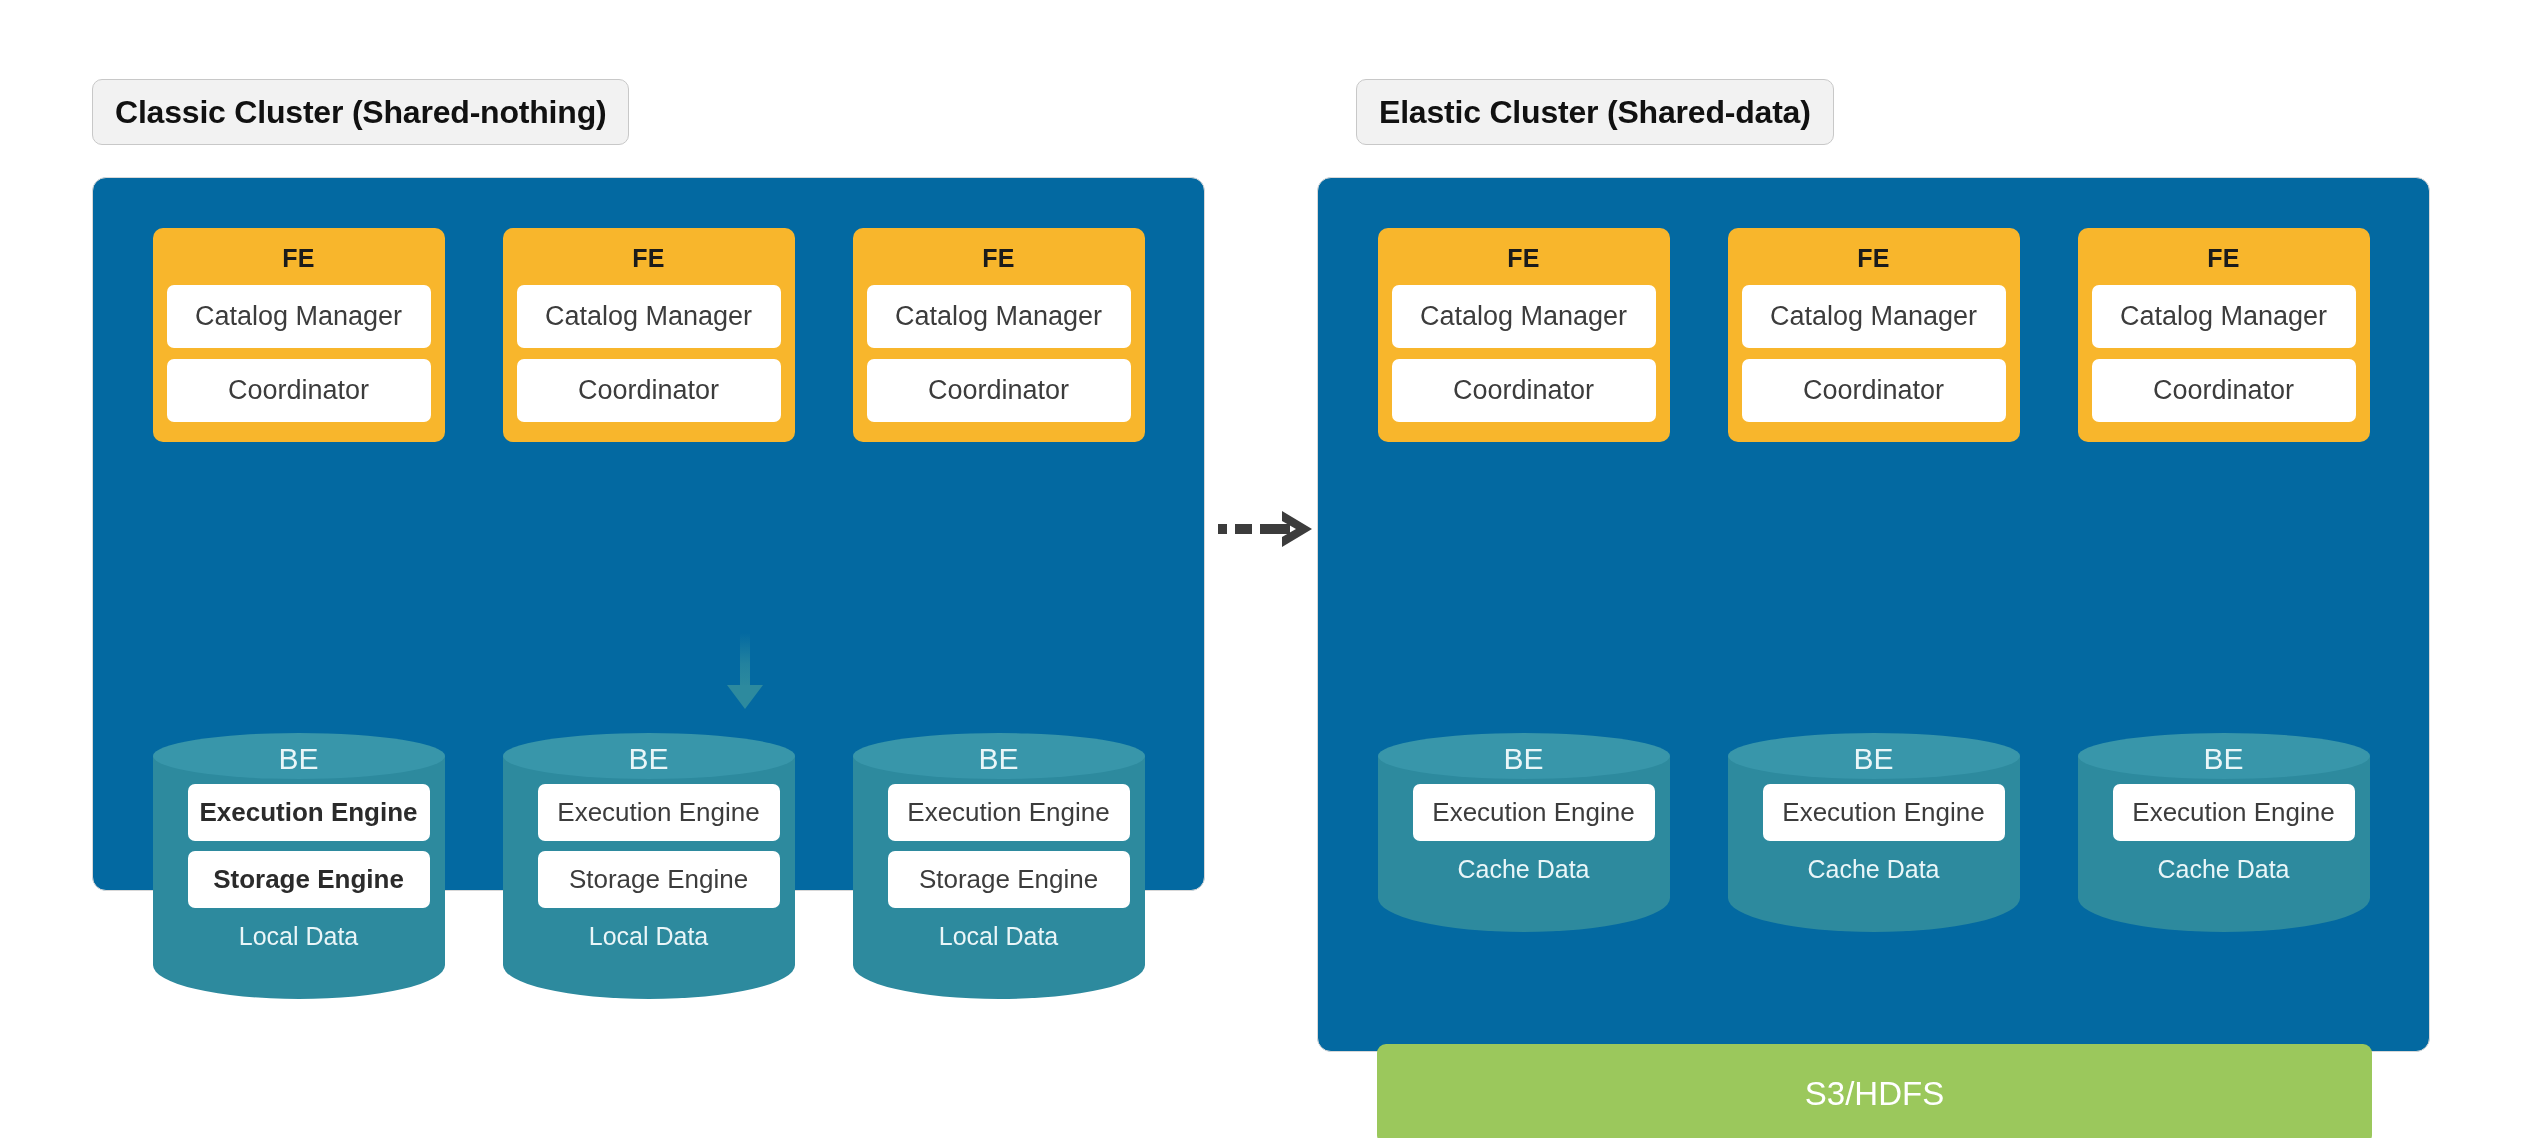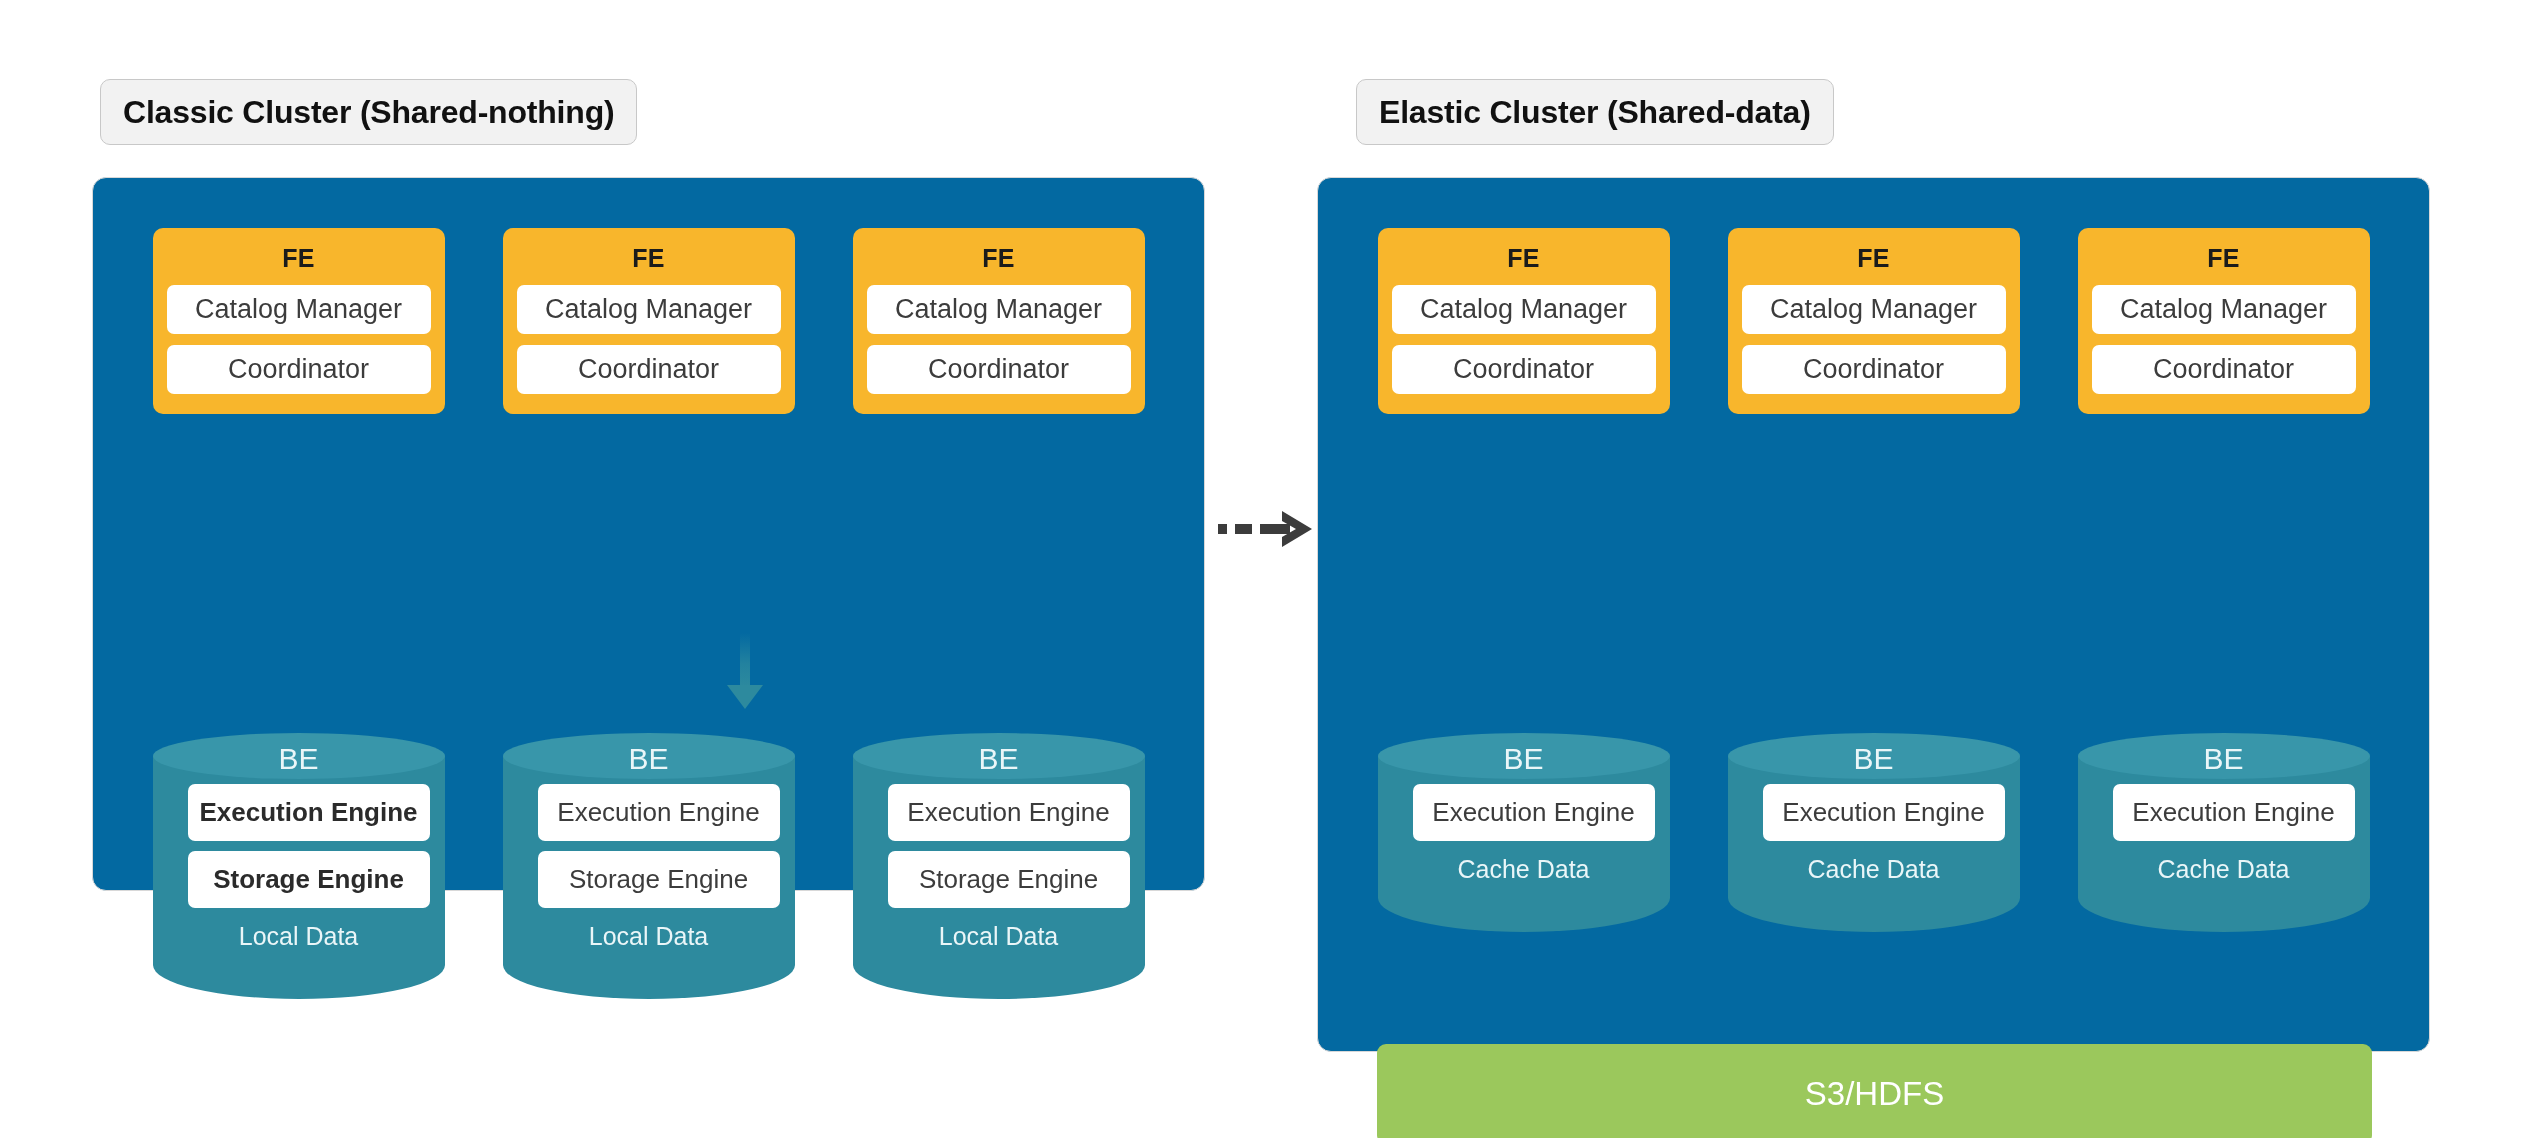--- a/index.html
+++ b/index.html
@@ -25,21 +25,21 @@
     font-size: 32px;
     font-weight: 700;
     letter-spacing: -0.2px;
     display: flex;
     align-items: center;
     padding: 0 22px;
     box-sizing: border-box;
     height: 66px;
     white-space: nowrap;
   }
-  #chip-classic { left: 100px;  top: 79px; }
+  #chip-classic { left: 92px;  top: 79px; }
   #chip-elastic { left: 1356px; top: 79px; }
 
   
   .panel {
     position: absolute;
     background: #0369a1;
     border: 1px solid #D8D8D8;
     border-radius: 14px;
     box-sizing: border-box;
   }
@@ -67,21 +67,21 @@
     text-align: center;
     font-size: 25px;
     font-weight: 700;
     color: #1b1b1b;
     padding: 4px 0 12px 0;
     letter-spacing: 0.3px;
   }
   .fe-box {
     background: #ffffff;
     border-radius: 7px;
-    height: 49px;
+    height: 63px;
     display: flex;
     align-items: center;
     justify-content: center;
     font-size: 27px;
     color: #3c3c3c;
     margin-bottom: 11px;
   }
   .fe-box:last-child { margin-bottom: 4px; }
 
   

